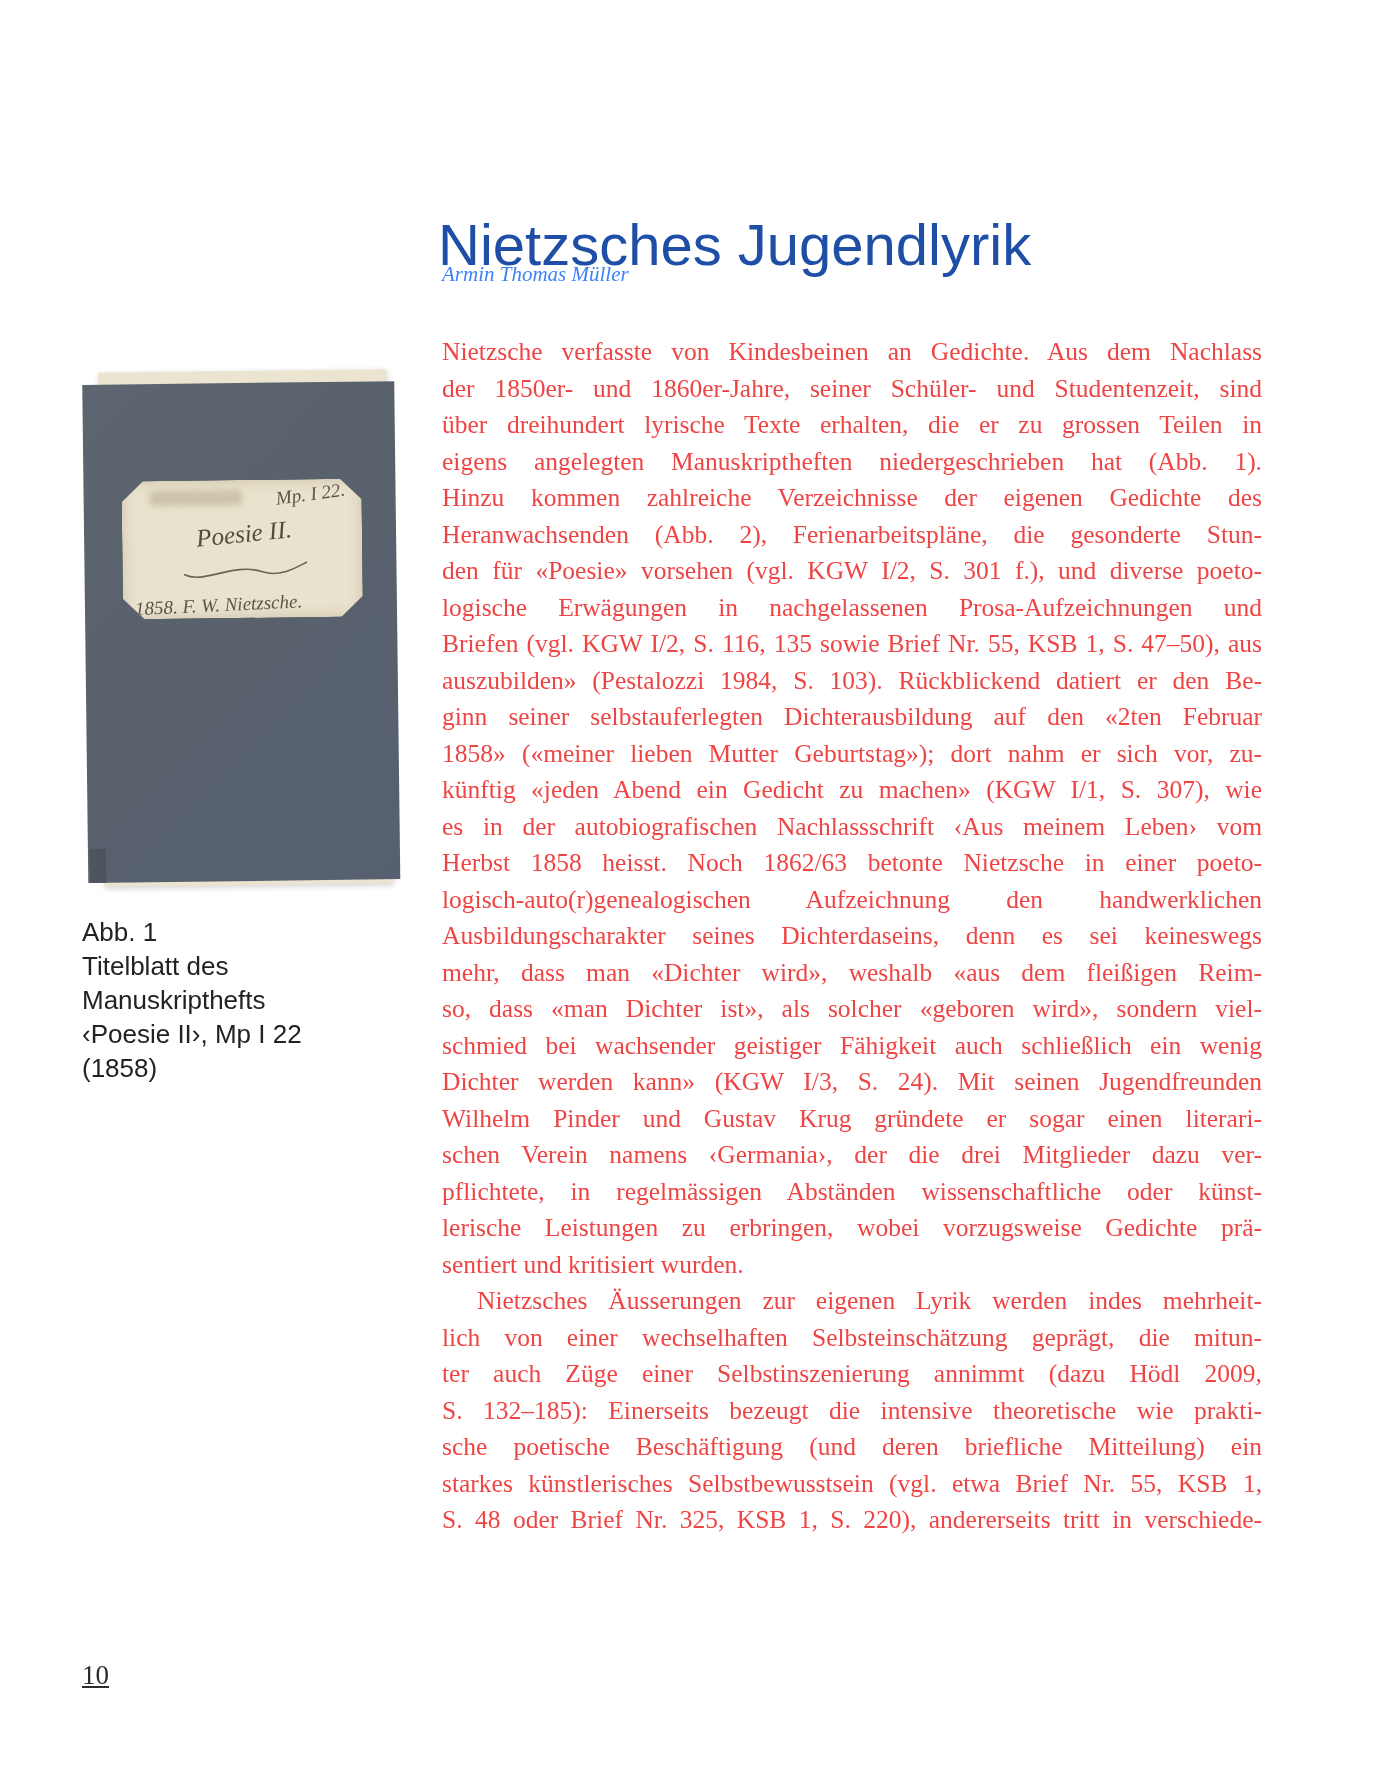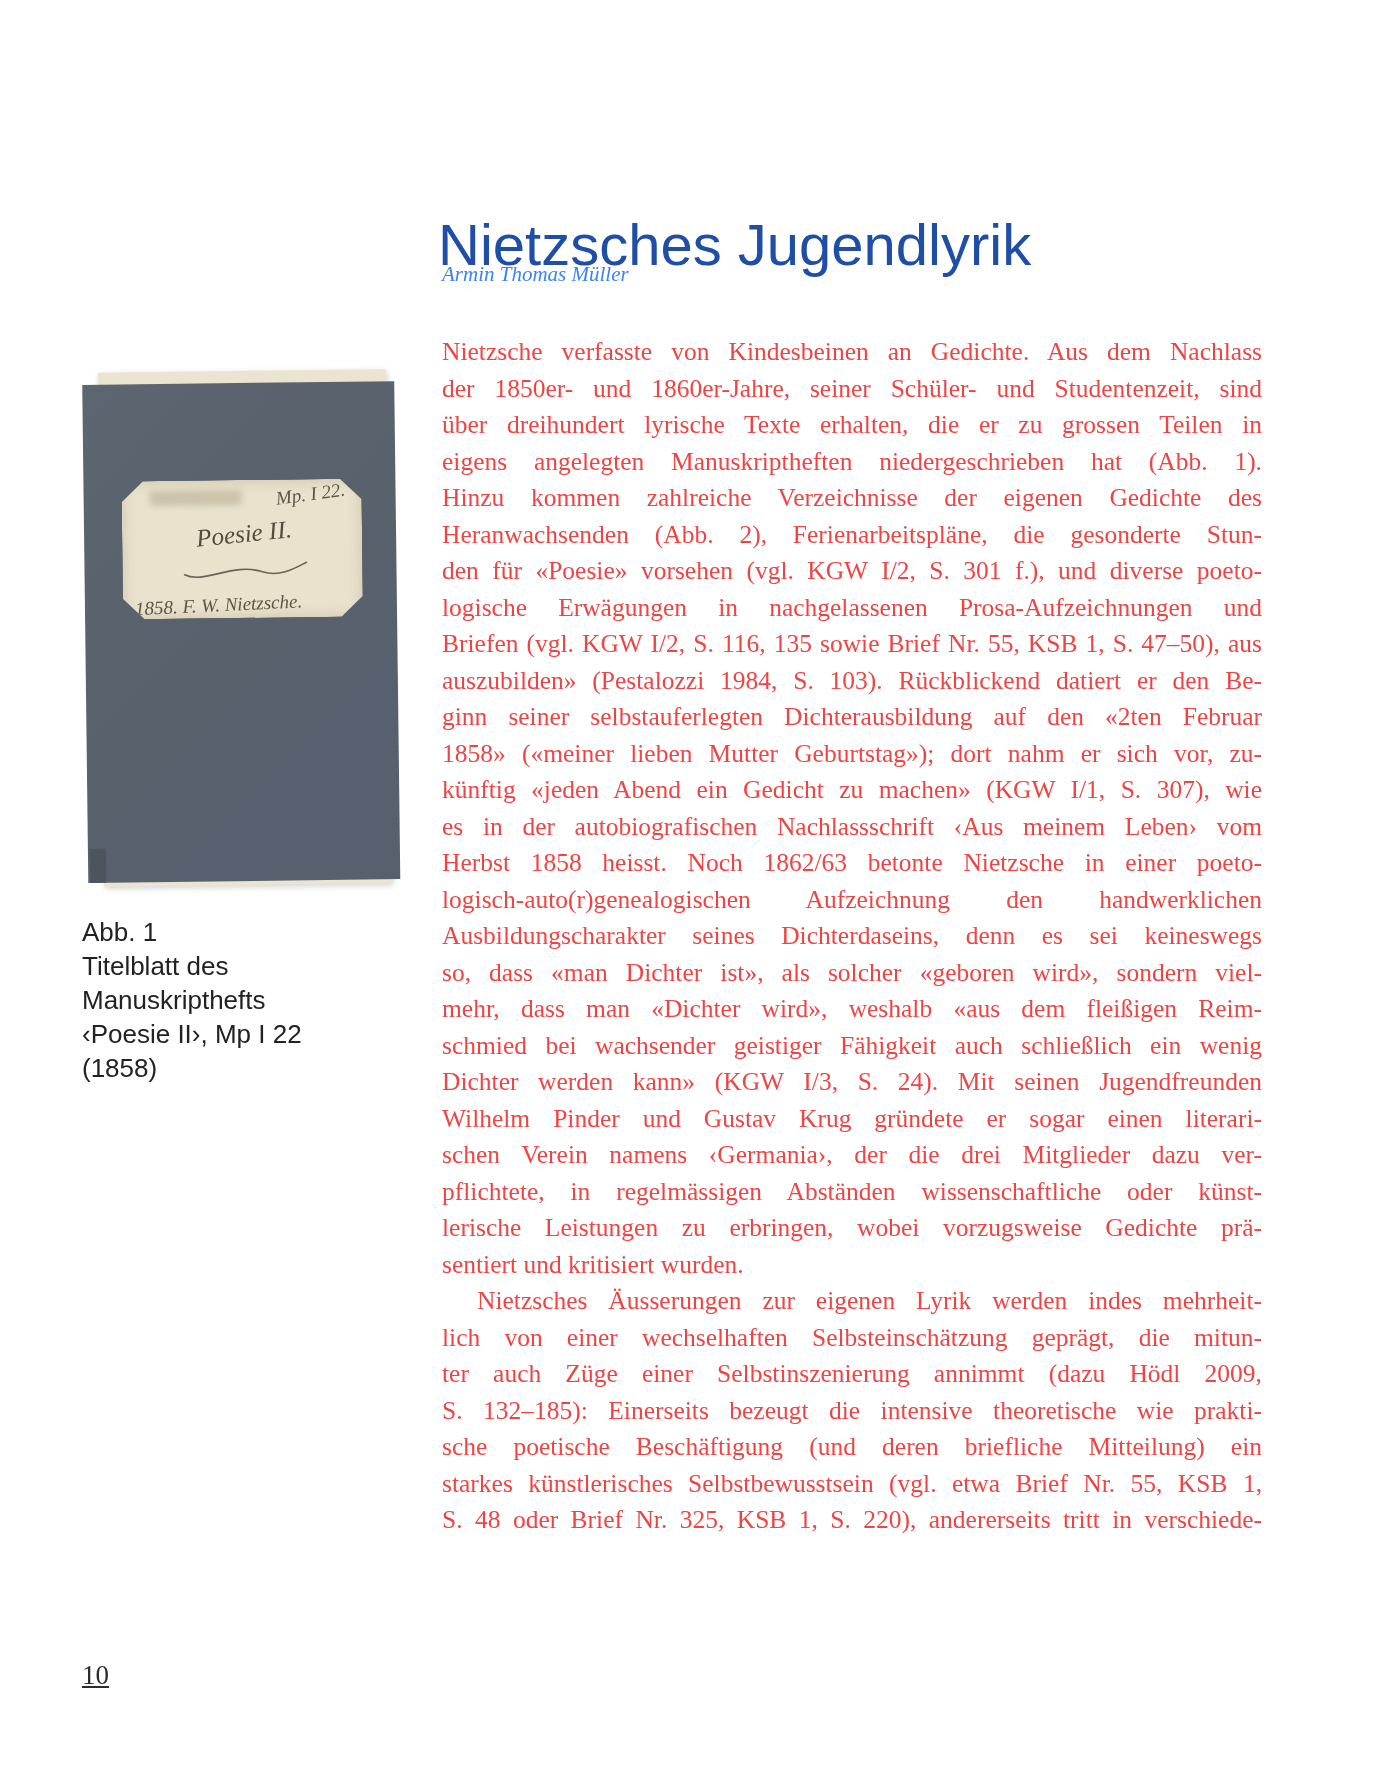--- a/index.html
+++ b/index.html
@@ -128,22 +128,22 @@
       <div class="line">logische Erwägungen in nachgelassenen Prosa-Aufzeichnungen und</div>
       <div class="line">Briefen (vgl. KGW I/2, S. 116, 135 sowie Brief Nr. 55, KSB 1, S. 47–50), aus</div>
       <div class="line">auszubilden» (Pestalozzi 1984, S. 103). Rückblickend datiert er den Be-</div>
       <div class="line">ginn seiner selbstauferlegten Dichterausbildung auf den «2ten Februar</div>
       <div class="line">1858» («meiner lieben Mutter Geburtstag»); dort nahm er sich vor, zu-</div>
       <div class="line">künftig «jeden Abend ein Gedicht zu machen» (KGW I/1, S. 307), wie</div>
       <div class="line">es in der autobiografischen Nachlassschrift ‹Aus meinem Leben› vom</div>
       <div class="line">Herbst 1858 heisst. Noch 1862/63 betonte Nietzsche in einer poeto-</div>
       <div class="line">logisch-auto(r)genealogischen Aufzeichnung den handwerklichen</div>
       <div class="line">Ausbildungscharakter seines Dichterdaseins, denn es sei keineswegs</div>
+      <div class="line">mehr, dass man «Dichter wird», weshalb «aus dem fleißigen Reim-</div>
       <div class="line">so, dass «man Dichter ist», als solcher «geboren wird», sondern viel-</div>
-      <div class="line">mehr, dass man «Dichter wird», weshalb «aus dem fleißigen Reim-</div>
       <div class="line">schmied bei wachsender geistiger Fähigkeit auch schließlich ein wenig</div>
       <div class="line">Dichter werden kann» (KGW I/3, S. 24). Mit seinen Jugendfreunden</div>
       <div class="line">Wilhelm Pinder und Gustav Krug gründete er sogar einen literari-</div>
       <div class="line">schen Verein namens ‹Germania›, der die drei Mitglieder dazu ver-</div>
       <div class="line">pflichtete, in regelmässigen Abständen wissenschaftliche oder künst-</div>
       <div class="line">lerische Leistungen zu erbringen, wobei vorzugsweise Gedichte prä-</div>
       <div class="line para-end">sentiert und kritisiert wurden.</div>
       <div class="line indent">Nietzsches Äusserungen zur eigenen Lyrik werden indes mehrheit-</div>
       <div class="line">lich von einer wechselhaften Selbsteinschätzung geprägt, die mitun-</div>
       <div class="line">ter auch Züge einer Selbstinszenierung annimmt (dazu Hödl 2009,</div>

